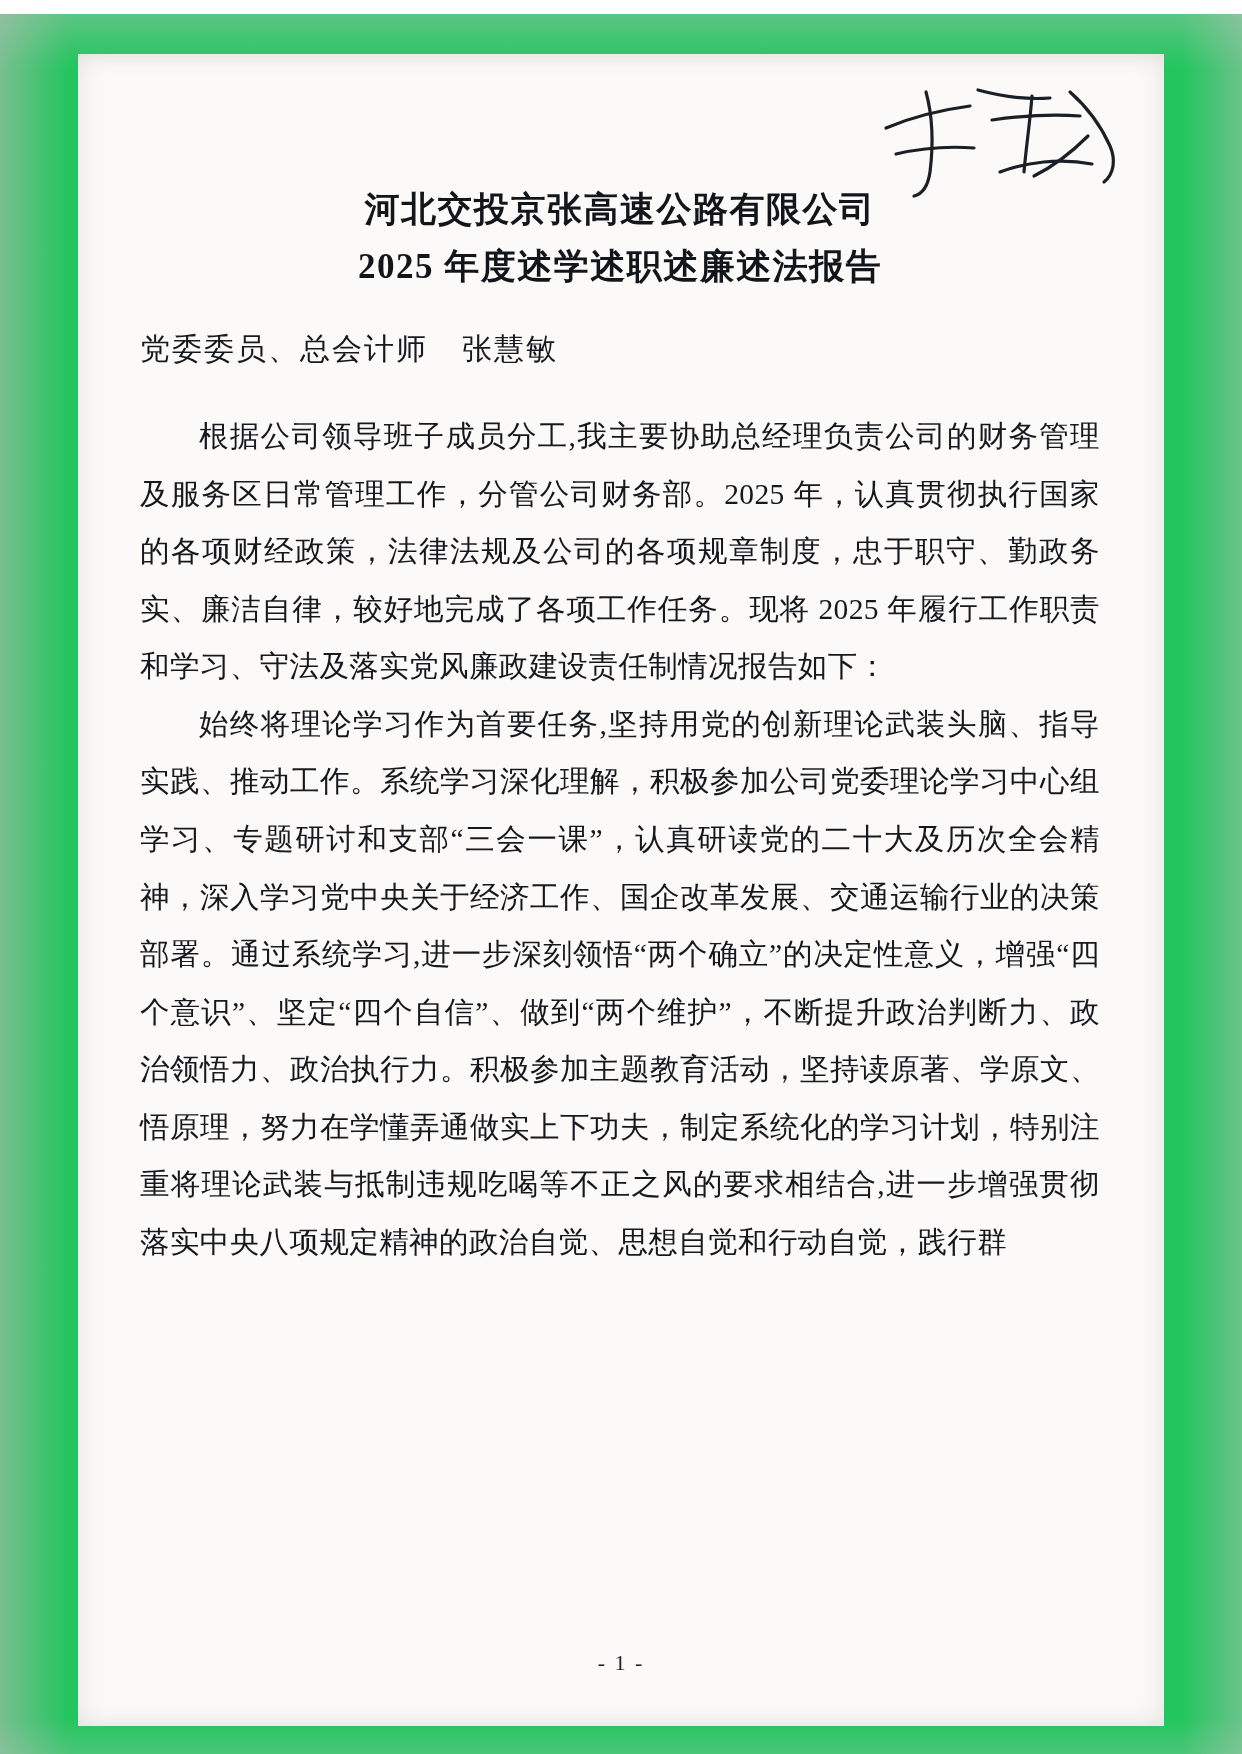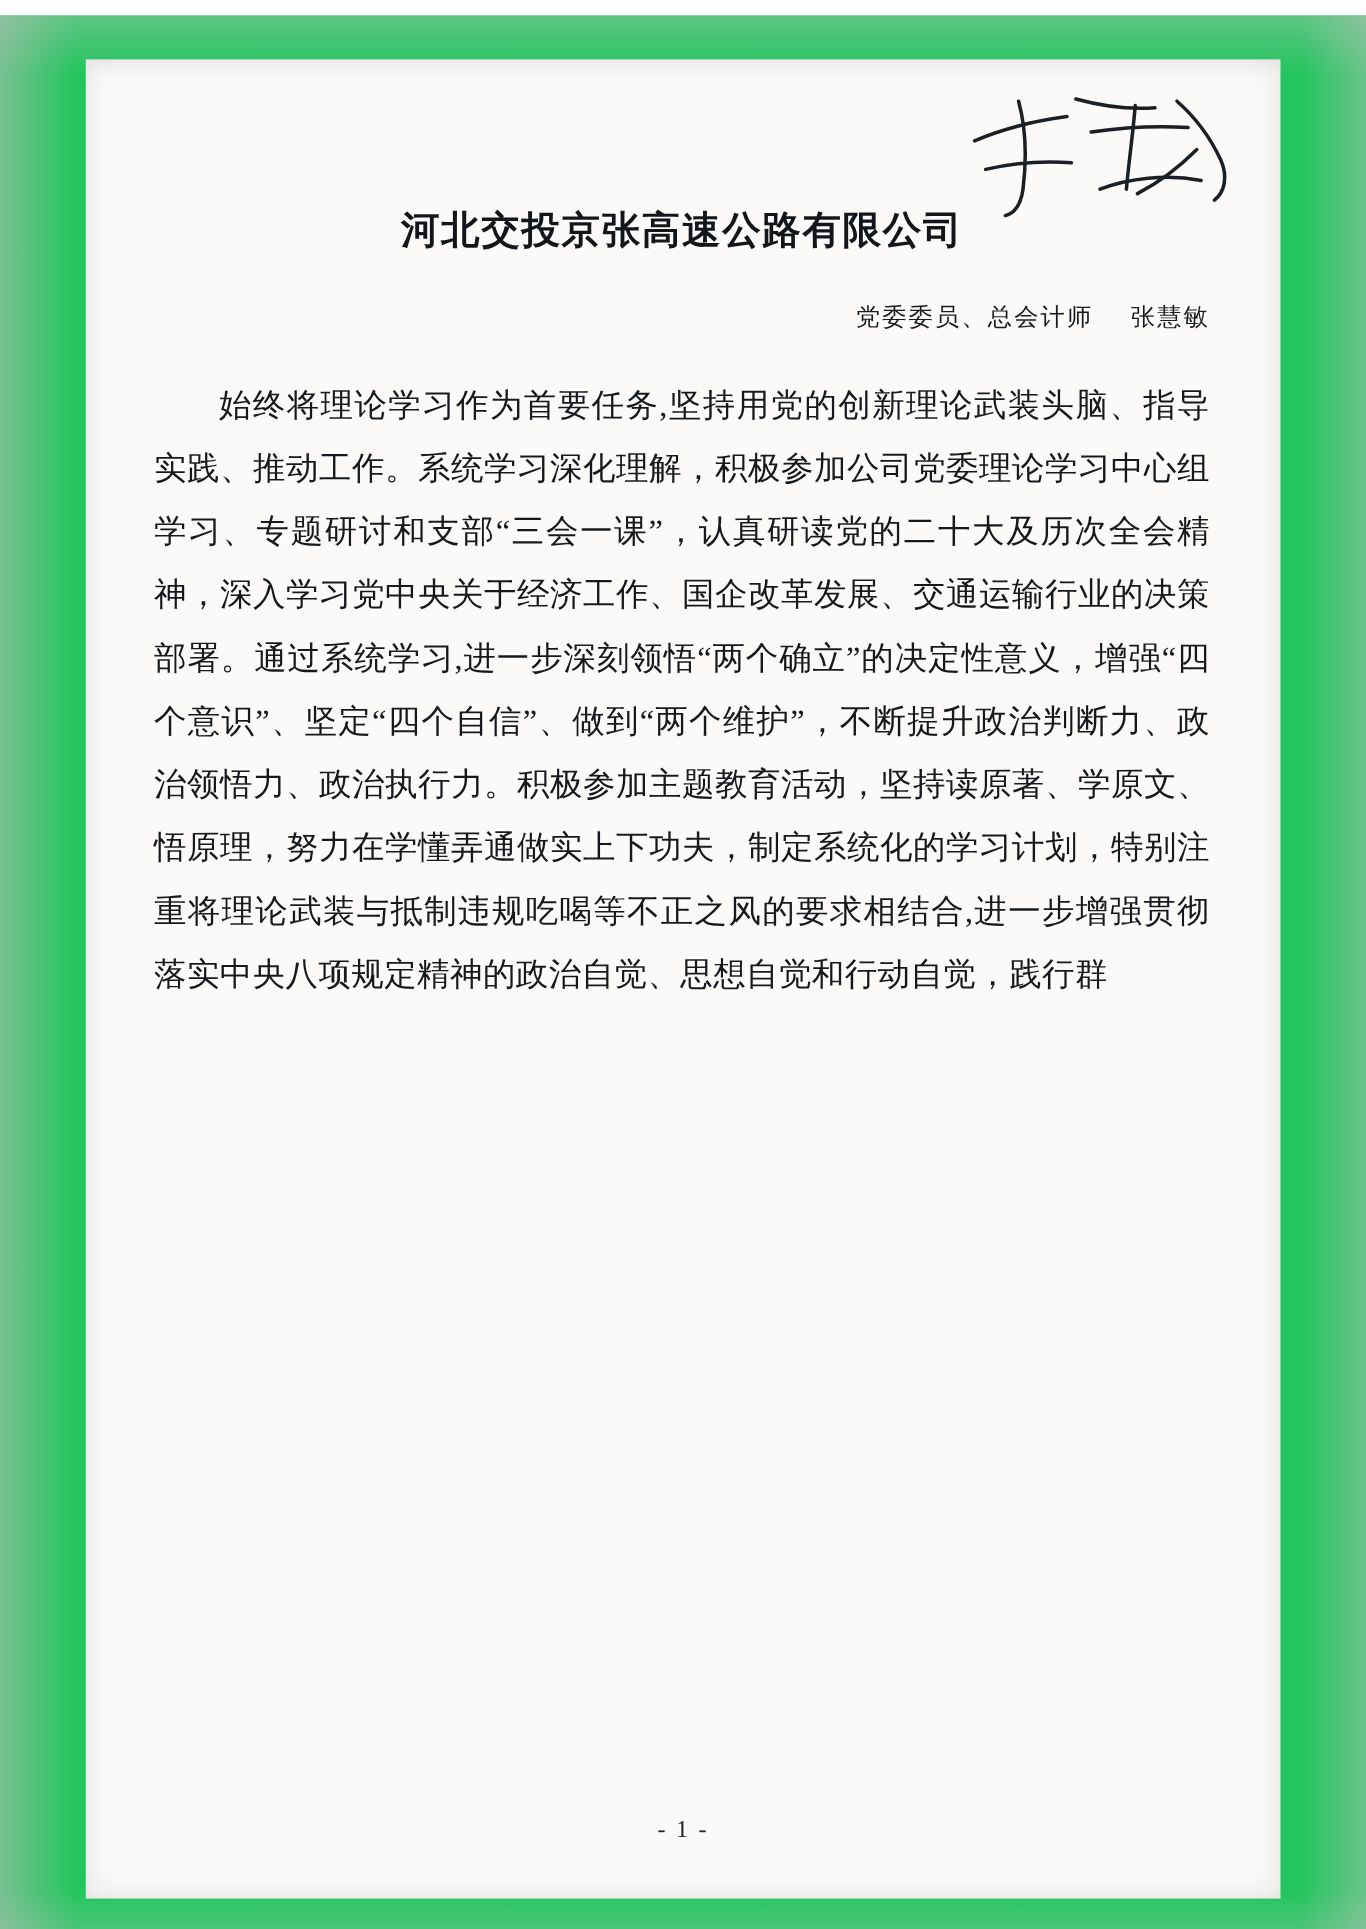--- a/index.html
+++ b/index.html
@@ -62,22 +62,22 @@
   .doc-title-line {
     font-family: "Liberation Serif", "DejaVu Serif", serif;
     font-weight: bold;
     font-size: 35px;
     letter-spacing: 1.5px;
     color: #12161a;
     line-height: 1.62;
   }
 
   .byline {
-    text-align: right;
-    font-size: 22px;
+    text-align: left;
+    font-size: 30px;
     color: #16191d;
     margin-top: 34px;
     letter-spacing: 2px;
   }
   .byline .name {
     margin-left: 34px;
   }
 
   .body-text {
     margin-top: 38px;
@@ -152,27 +152,29 @@
         <path d="M196 16 C212 30, 226 48, 236 70 C242 84, 240 98, 230 106"></path>
         <path d="M214 60 C198 76, 180 90, 160 100"></path>
       </g>
     </svg>
   </div>
 
   <div class="content">
 
     <div class="title-block">
       <div class="doc-title-line">河北交投京张高速公路有限公司</div>
+      <div class="doc-title-line">2025 年度述学述职述廉述法报告</div>
     </div>
 
     <div class="byline">
       <span>党委委员、总会计师</span><span class="name">张慧敏</span>
     </div>
 
     <div class="body-text">
+      <p>根据公司领导班子成员分工,我主要协助总经理负责公司的财务管理及服务区日常管理工作，分管公司财务部。2025 年，认真贯彻执行国家的各项财经政策，法律法规及公司的各项规章制度，忠于职守、勤政务实、廉洁自律，较好地完成了各项工作任务。现将 2025 年履行工作职责和学习、守法及落实党风廉政建设责任制情况报告如下：</p>
 
 
       <p>始终将理论学习作为首要任务,坚持用党的创新理论武装头脑、指导实践、推动工作。系统学习深化理解，积极参加公司党委理论学习中心组学习、专题研讨和支部“三会一课”，认真研读党的二十大及历次全会精神，深入学习党中央关于经济工作、国企改革发展、交通运输行业的决策部署。通过系统学习,进一步深刻领悟“两个确立”的决定性意义，增强“四个意识”、坚定“四个自信”、做到“两个维护”，不断提升政治判断力、政治领悟力、政治执行力。积极参加主题教育活动，坚持读原著、学原文、悟原理，努力在学懂弄通做实上下功夫，制定系统化的学习计划，特别注重将理论武装与抵制违规吃喝等不正之风的要求相结合,进一步增强贯彻落实中央八项规定精神的政治自觉、思想自觉和行动自觉，践行群</p>
     </div>
   </div>
 
   <div class="page-number">- 1 -</div>
 </div>
 
 </body></html>

